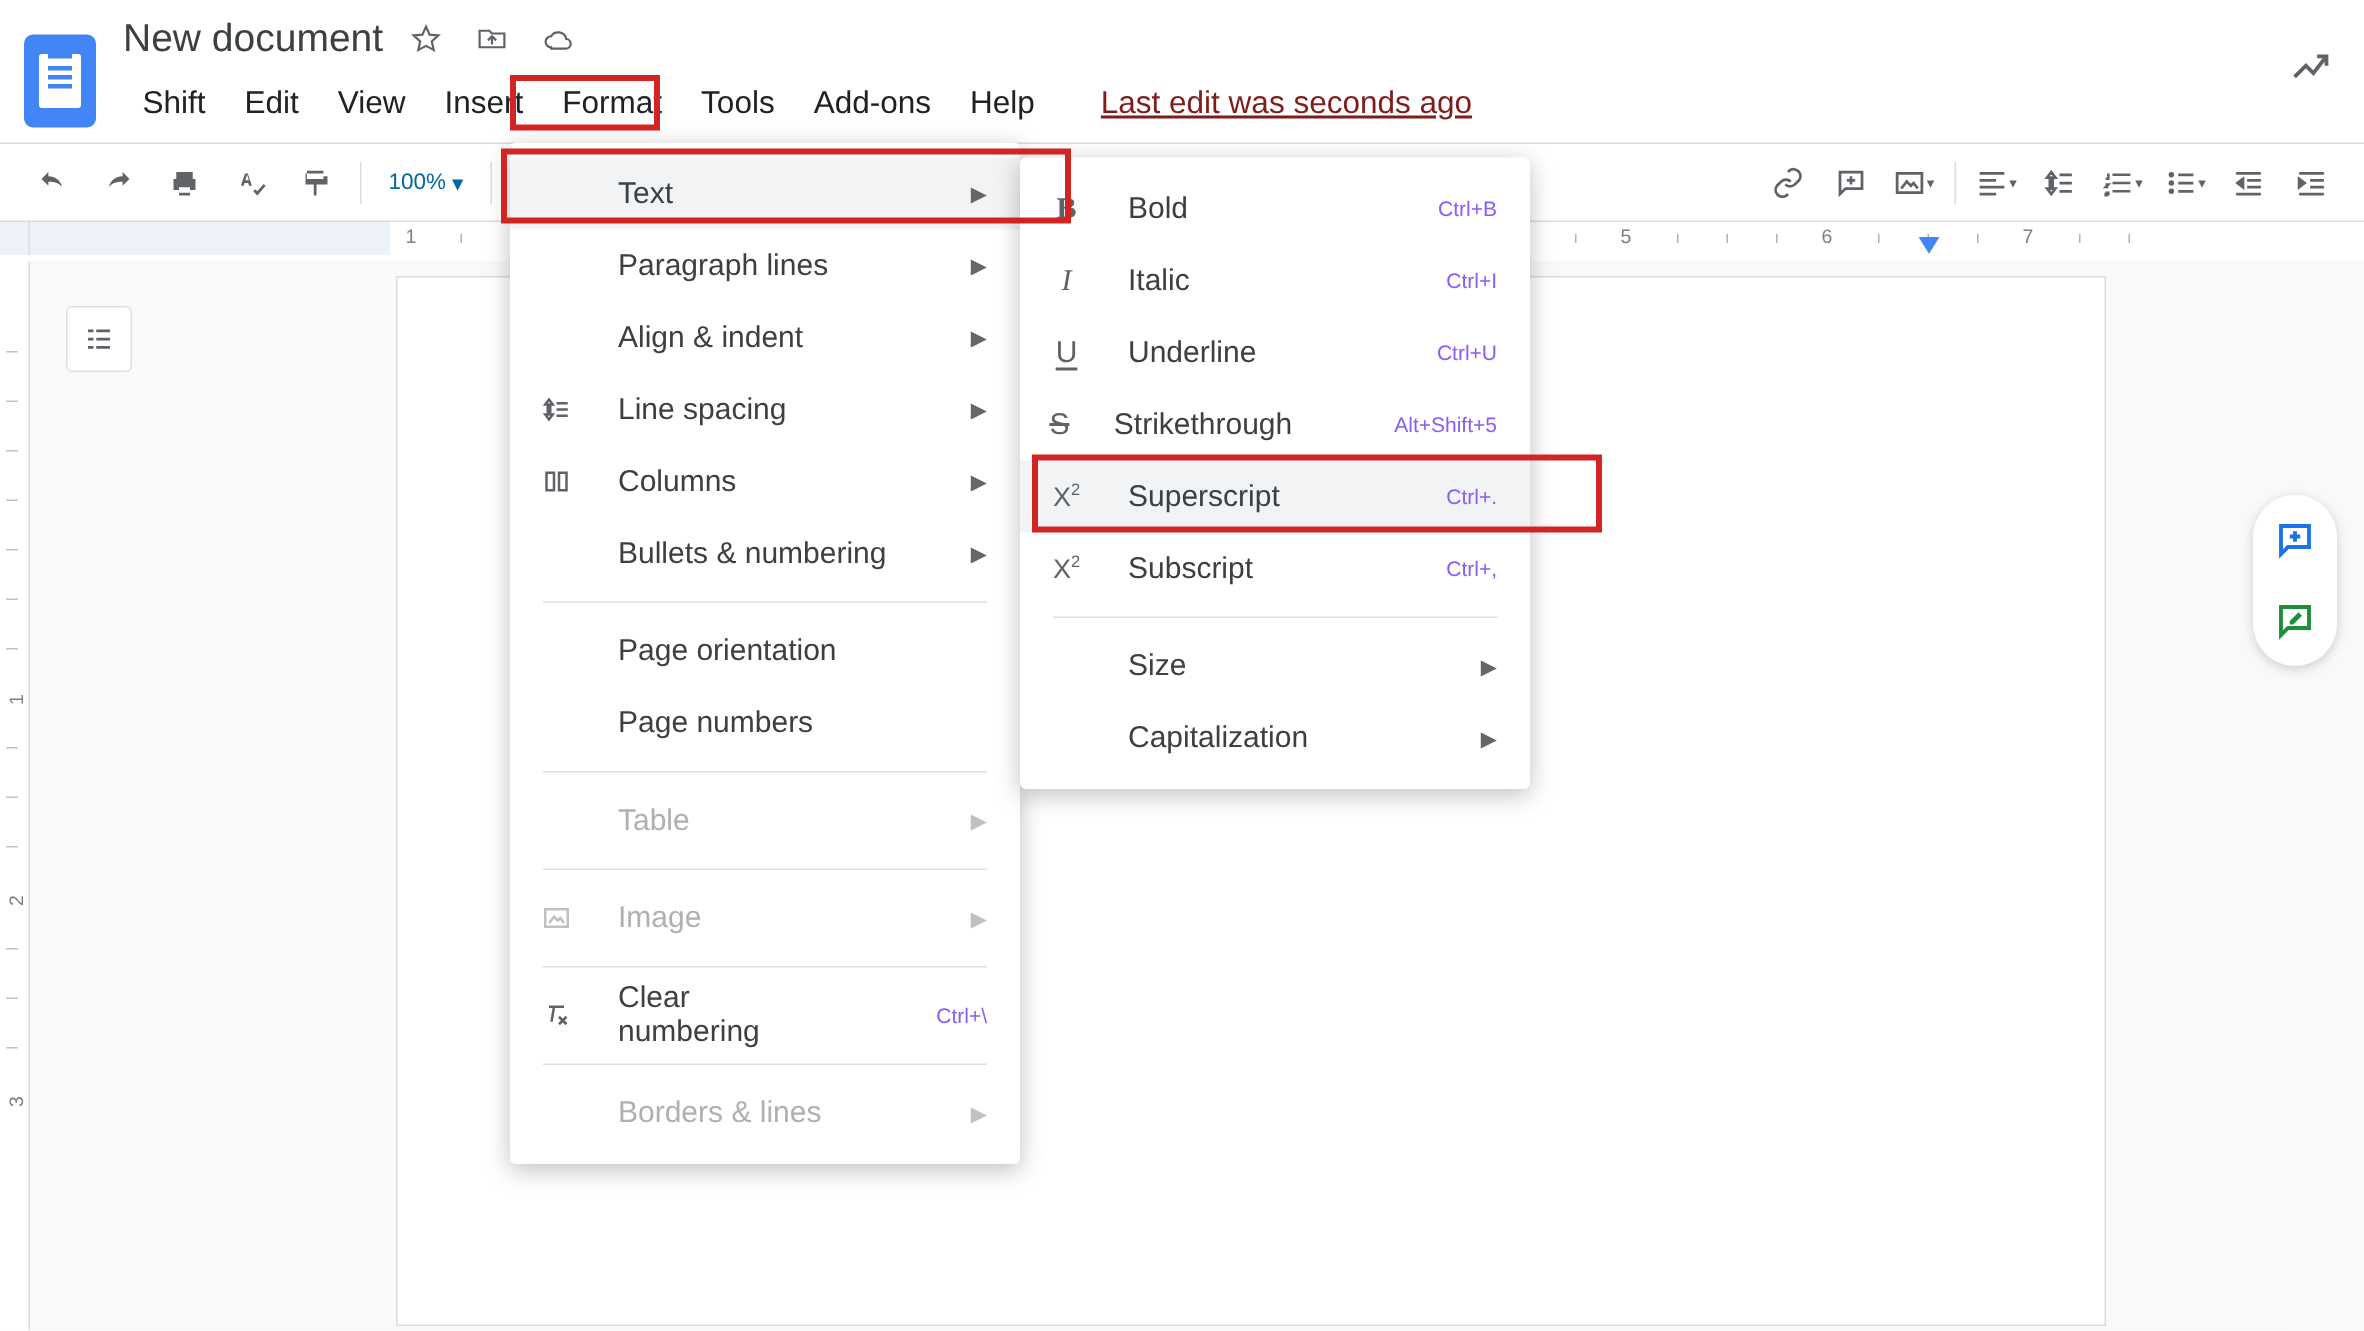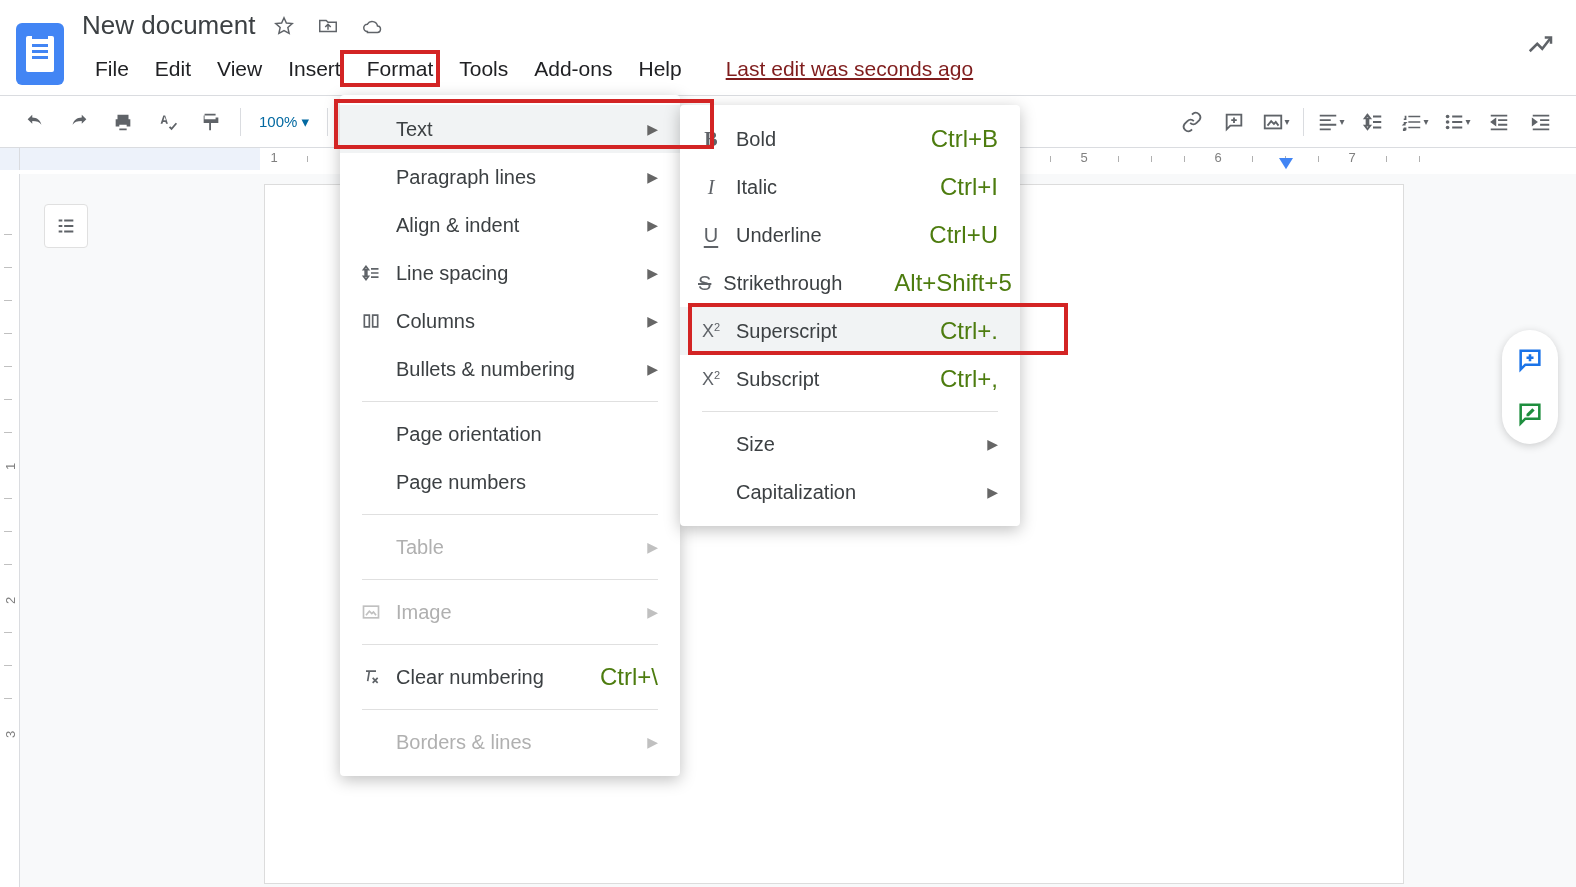--- a/index.html
+++ b/index.html
@@ -57,28 +57,28 @@
   .outline-btn { position:absolute; left:44px; top:30px; width:44px; height:44px; display:flex; align-items:center; justify-content:center; border:1px solid #e0e0e0; border-radius:4px; background:#fff;}
   .outline-btn svg { width:22px; height:22px; fill:#5f6368;}
 
   
   .fab-group { position:absolute; right:18px; top:330px; background:#fff; border-radius:28px; box-shadow:0 2px 8px rgba(0,0,0,.18); padding:10px 8px; display:flex; flex-direction:column; gap:14px;}
   .fab { width:40px; height:40px; display:flex; align-items:center; justify-content:center;}
   .fab svg { width:28px; height:28px; }
 
   
   .menu { position:absolute; background:#fff; border-radius:4px; box-shadow:0 4px 16px rgba(0,0,0,.25); padding:10px 0; z-index:100;}
-  .menu-item { display:flex; align-items:center; height:48px; padding:0 22px 0 18px; font-size:20px; color:#3c4043; gap:12px; position:relative; cursor:pointer;}
+  .menu-item { display:flex; align-items:center; height:48px; padding:0 22px 0 18px; font-size:20px; color:#3c4043; gap:28px; position:relative; cursor:pointer;}
   .menu-item.hl { background:#f1f3f4;}
   .menu-item.disabled { color:#b0b0b0;}
   .menu-icon { width:26px; display:flex; justify-content:center; color:#5f6368;}
   .menu-icon svg { width:20px; height:20px; fill:#5f6368;}
   .menu-item.disabled .menu-icon svg { fill:#c0c0c0;}
   .menu-label { flex:1; }
-  .menu-shortcut { color:#4d7c0f; font-size:24px; margin-left:40px;}
+  .menu-shortcut { color:#8b5cf6; font-size:14px; margin-left:40px;}
   .menu-arrow { color:#666; font-size:14px; margin-left:20px;}
   .menu-item.disabled .menu-arrow{ color:#c0c0c0;}
   .menu-sep { height:1px; background:#e0e0e0; margin:8px 22px;}
 
   .format-menu { left:340px; top:95px; width:340px;}
   .text-submenu { left:680px; top:105px; width:340px;}
 
   
   .hl-box { position:absolute; border:4px solid #d32424; pointer-events:none; z-index:200;}
 
@@ -114,21 +114,21 @@
             </svg>
         </span>
         <span class="title-icon">
           <svg viewBox="0 0 24 24">
               <path d="M7 18a4 4 0 010-8 6 6 0 0111 2 3.5 3.5 0 01-.5 7H7z"></path>
             </svg>
         </span>
       </div>
     </div>
     <div class="menubar">
-      <div class="menubar-item">File</div>
+      <div class="menubar-item">Shift</div>
       <div class="menubar-item">Edit</div>
       <div class="menubar-item">View</div>
       <div class="menubar-item">Insert</div>
       <div class="menubar-item">Format</div>
       <div class="menubar-item">Tools</div>
       <div class="menubar-item">Add-ons</div>
       <div class="menubar-item">Help</div>
       <div class="menubar-item last-edit">Last edit was seconds ago</div>
     </div>
   </div>

